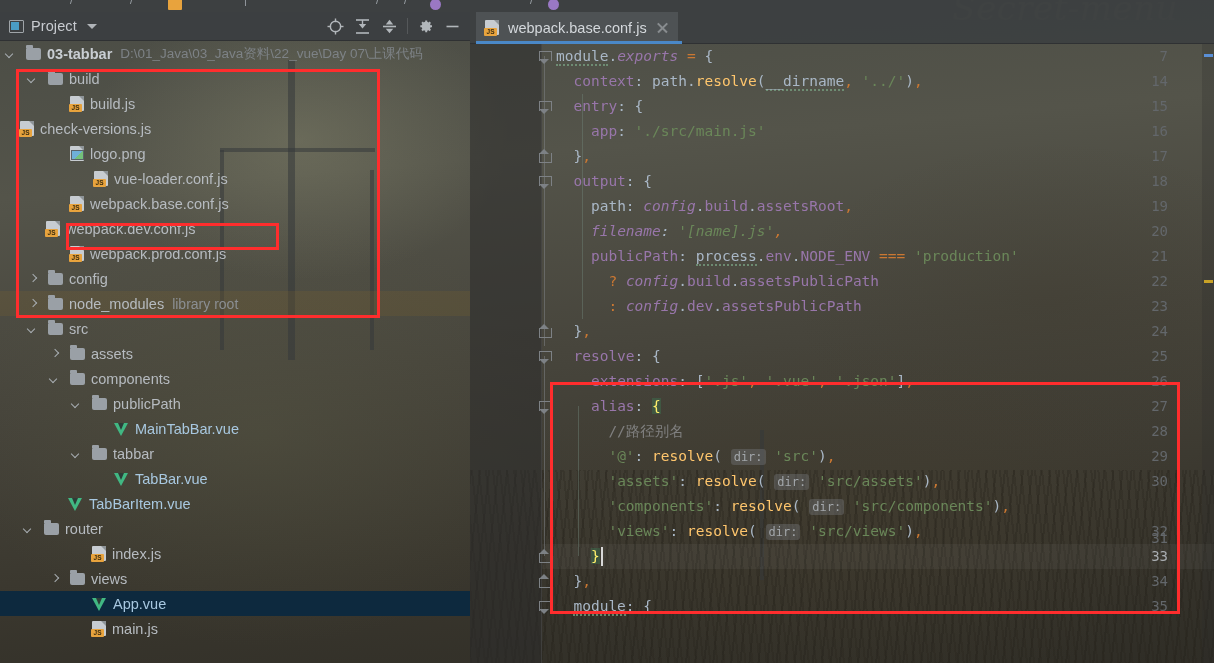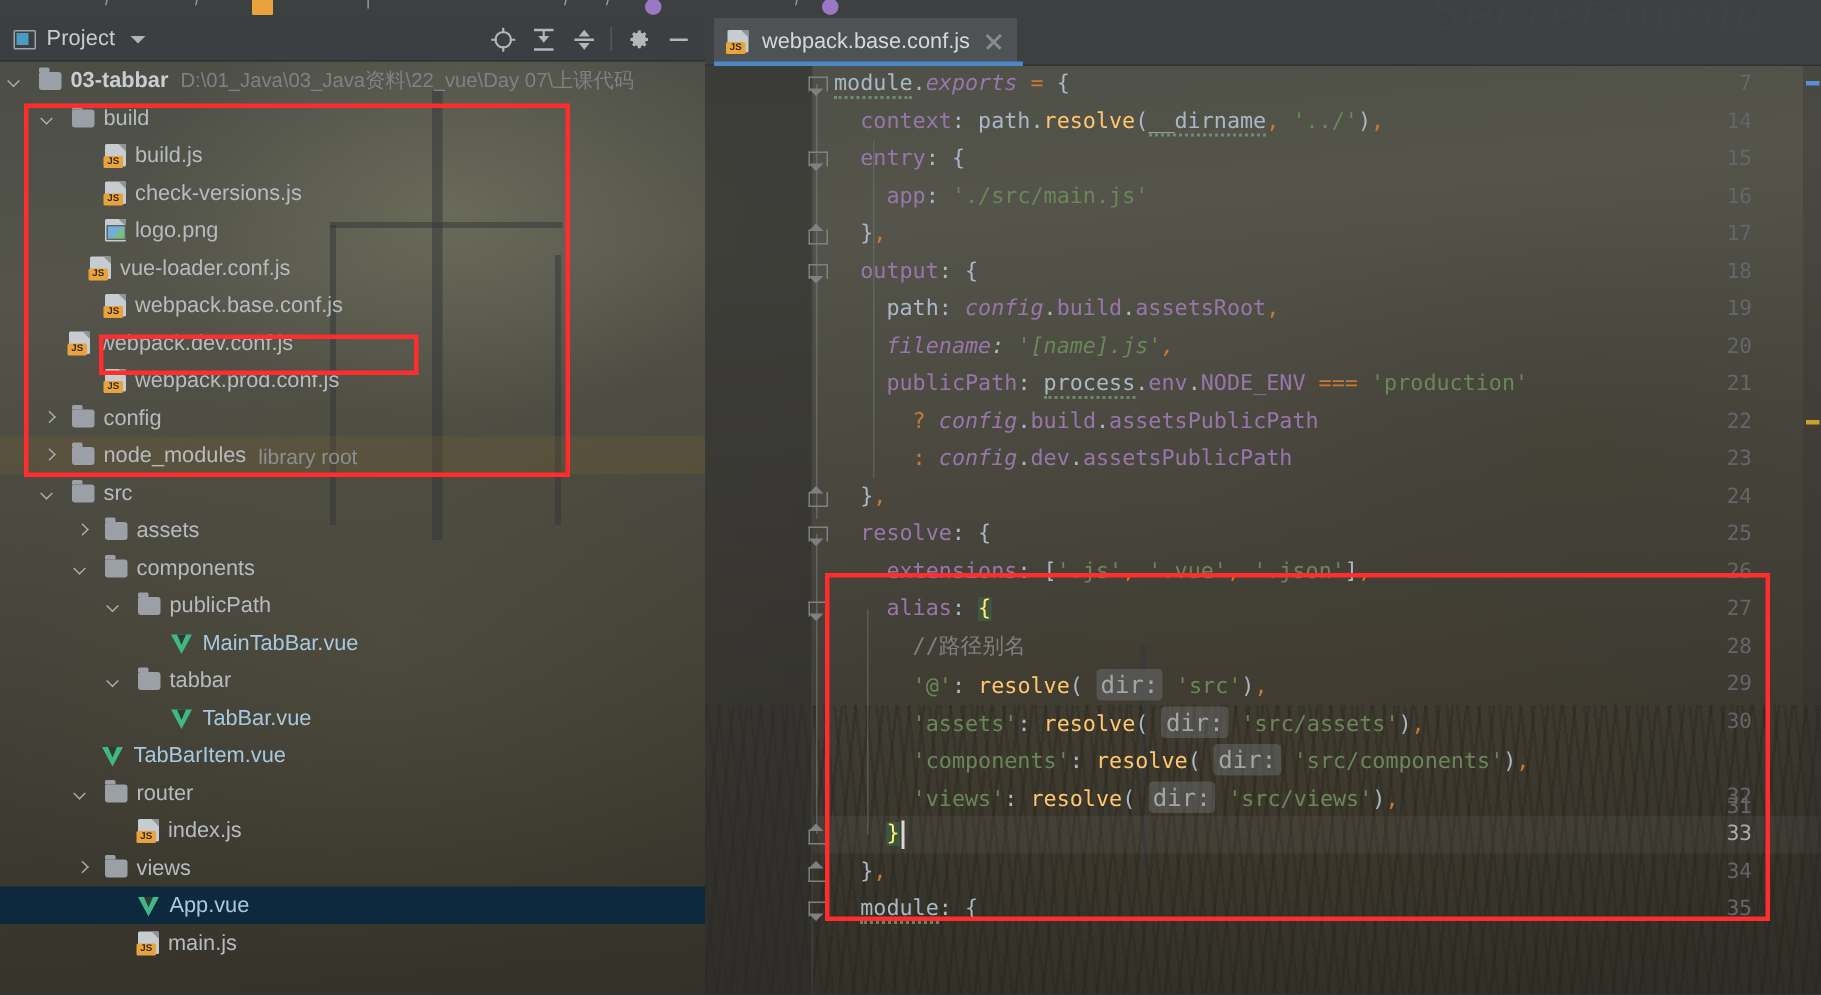--- a/index.html
+++ b/index.html
@@ -222,21 +222,21 @@
   .c-def   { color:#a9b7c6; }
   .c-prop  { color:#9876aa; }
   .c-propi { color:#9876aa; font-style:italic; }
   .c-fn    { color:#ffc66d; }
   .c-str   { color:#6a8759; }
   .c-punc  { color:#a9b7c6; }
   .c-comma { color:#cc7832; }
   .c-comment { color:#808080; }
   .c-brace-hl { background:rgba(60,115,80,.45); color:#ffef6b; }
   .hint {
-    background:rgba(120,124,128,.38); color:#a2a6aa; font-size:16px;
+    background:rgba(120,124,128,.38); color:#a2a6aa; font-size:12px;
     border-radius:3px; padding:1px 3px 1px 3px; font-style:normal;text-align:right;
   }
   .squig {
     border-bottom:2px dotted rgba(120,160,130,.75);
   }
   .caret-bar { position:absolute; width:1.5px; height:19px; background:#d8d8d8; top:3px; }
 
   .right-scroll {
     position:absolute; right:0; top:44px; width:12px; height:619px;
     background:rgba(43,43,43,.25);
@@ -335,33 +335,33 @@
             <div style="width: 10px;"></div>
             <div class="ico ico-folder"></div>
             <span class="lbl">build</span>
           </div>
           <div class="row" style="padding-left: 50px;">
             <div class="arrow"></div>
             <div style="width: 10px;"></div>
             <div class="ico ico-js"></div>
             <span class="lbl">build.js</span>
           </div>
-          <div class="row" style="padding-left: 50px; text-align: right;">
+          <div class="row" style=" text-align: right;">
             <div class="arrow"></div>
             <div style="width: 10px;"></div>
             <div class="ico ico-js"></div>
             <span class="lbl">check-versions.js</span>
           </div>
           <div class="row" style="padding-left: 50px;">
             <div class="arrow"></div>
             <div style="width: 10px;"></div>
             <div class="ico ico-png"></div>
             <span class="lbl">logo.png</span>
           </div>
-          <div class="row" style="padding-left: 40px;">
+          <div class="row" style="padding-left: 74px;">
             <div class="arrow"></div>
             <div style="width: 10px;"></div>
             <div class="ico ico-js"></div>
             <span class="lbl">vue-loader.conf.js</span>
           </div>
           <div class="row" style="padding-left: 50px;">
             <div class="arrow"></div>
             <div style="width: 10px;"></div>
             <div class="ico ico-js"></div>
             <span class="lbl">webpack.base.conf.js</span>
@@ -432,21 +432,21 @@
             <div style="width: 10px;"></div>
             <div class="ico ico-vue"></div>
             <span class="lbl vue">TabBar.vue</span>
           </div>
           <div class="row" style="padding-left: 48px;">
             <div class="arrow"></div>
             <div style="width: 10px;"></div>
             <div class="ico ico-vue"></div>
             <span class="lbl vue">TabBarItem.vue</span>
           </div>
-          <div class="row" style="padding-left: 50px;">
+          <div class="row" style="padding-left: 24px;">
             <div class="arrow down"></div>
             <div style="width: 10px;"></div>
             <div class="ico ico-folder"></div>
             <span class="lbl">router</span>
           </div>
           <div class="row" style="padding-left: 72px;">
             <div class="arrow"></div>
             <div style="width: 10px;"></div>
             <div class="ico ico-js"></div>
             <span class="lbl">index.js</span>

